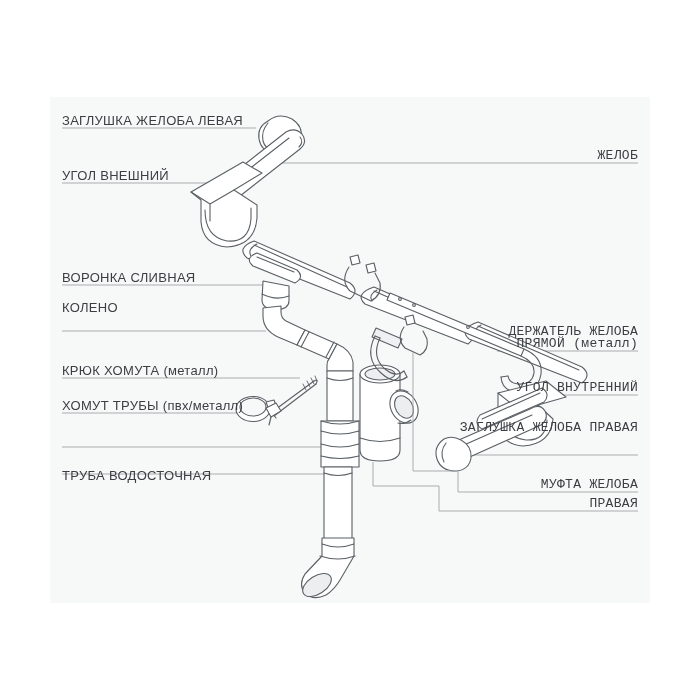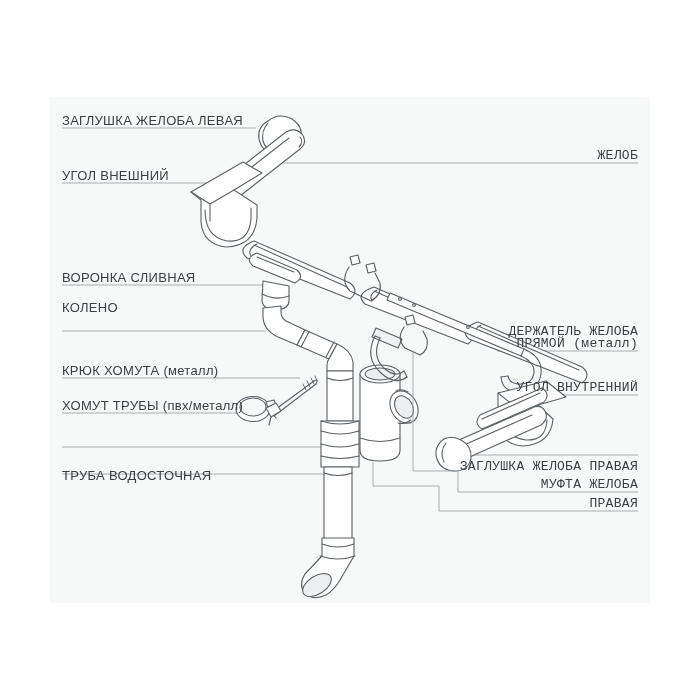--- a/index.html
+++ b/index.html
@@ -190,17 +190,17 @@
 <div class="lbl left" style="top:365px">КРЮК ХОМУТА (металл)</div>
 <div class="lbl left" style="top:400px">ХОМУТ ТРУБЫ (пвх/металл)</div>
 <div class="lbl left" style="top:470px">ТРУБА ВОДОСТОЧНАЯ</div>
 
 <div class="lbl right" style="top:150px">ЖЕЛОБ</div>
 <div class="lbl right" style="top:326px">
   <span class="l2">ДЕРЖАТЕЛЬ ЖЕЛОБА</span>
   <span class="l2">ПРЯМОЙ (металл)</span>
 </div>
 <div class="lbl right" style="top:382px">УГОЛ ВНУТРЕННИЙ</div>
-<div class="lbl right" style="top:461px">ЗАГЛУШКА ЖЕЛОБА ПРАВАЯ</div>
+<div class="lbl right" style="top:422px">ЗАГЛУШКА ЖЕЛОБА ПРАВАЯ</div>
 <div class="lbl right" style="top:479px">МУФТА ЖЕЛОБА</div>
 <div class="lbl right" style="top:498px">ПРАВАЯ</div>
 
 </div>
 
 </body></html>

